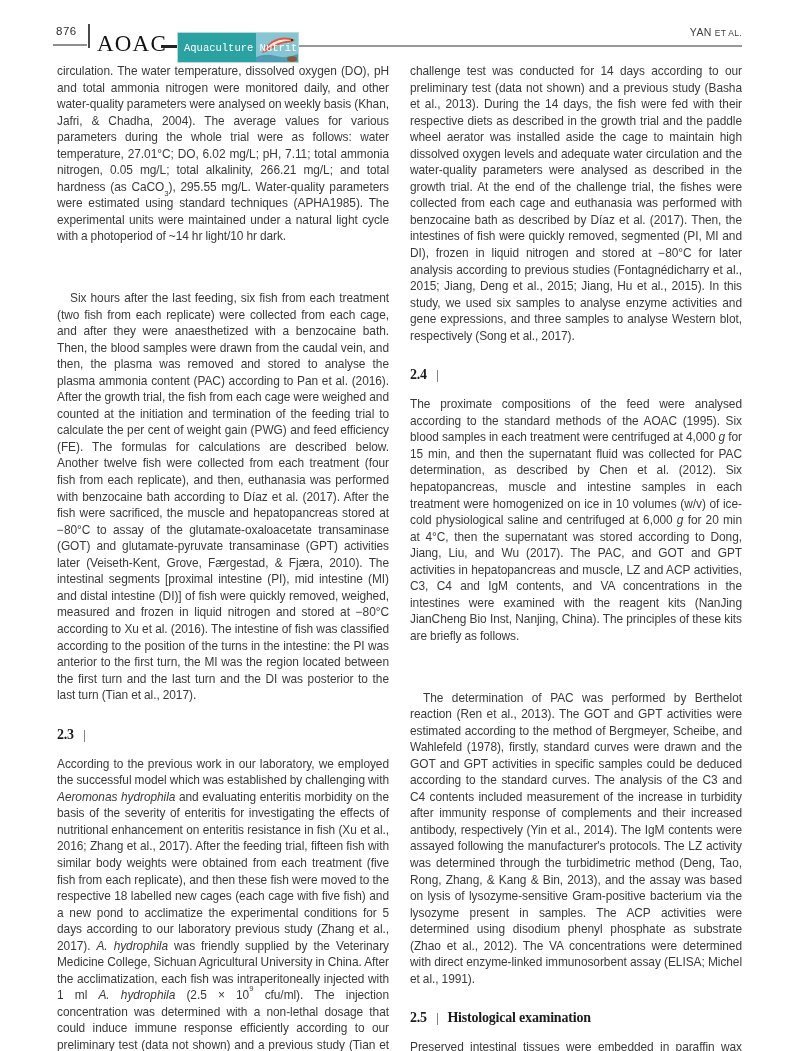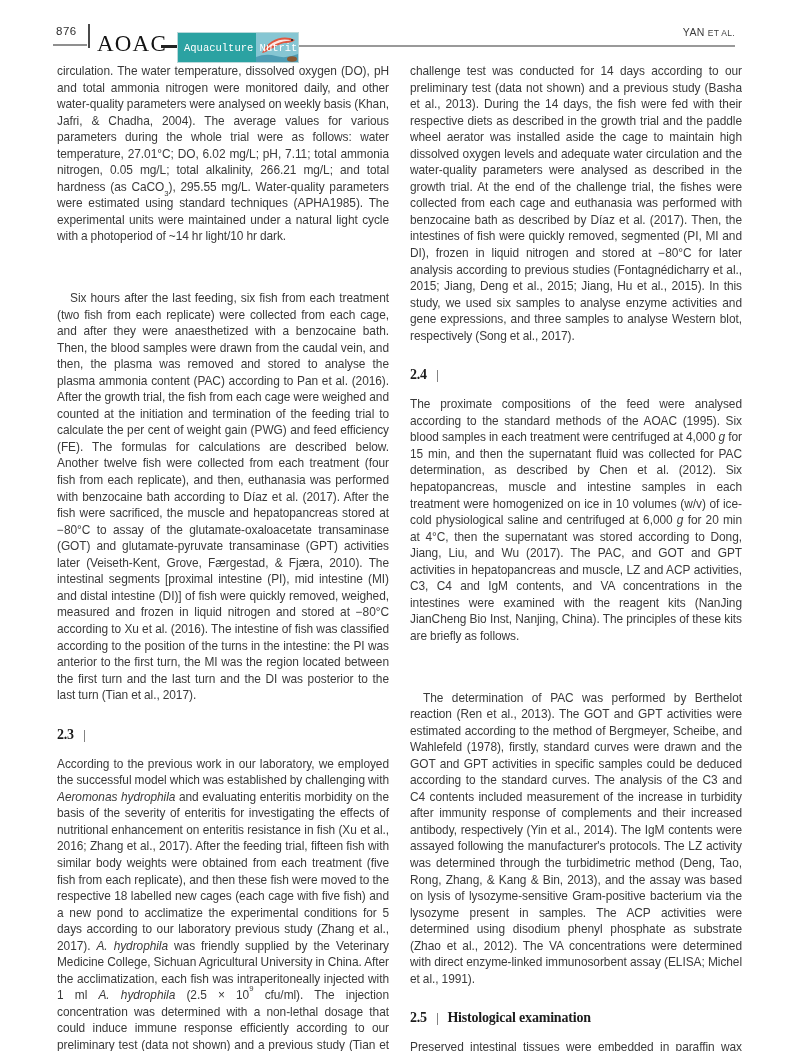--- a/index.html
+++ b/index.html
@@ -1,19 +1,19 @@
 <!DOCTYPE html>
 <html><head>
 <meta charset="utf-8">
 <style>
   html,body{margin:0;padding:0;background:#ffffff;}
   .page{position:relative;width:800px;height:1051px;background:#fff;overflow:hidden;
         font-family:"Liberation Sans",sans-serif;}
   
-  header{position:absolute;top:0;left:0;right:7px;height:64px;text-align:center;}
+  header{position:absolute;top:0;left:0;right:0;height:64px;text-align:center;}
   .folio{position:absolute;left:56px;top:25px;font-size:11.5px;color:#2e2e2e;letter-spacing:.5px;}
   .folio-rule{position:absolute;left:53px;top:44px;width:34px;height:2px;background:#8f8f8f;}
   .folio-vbar{position:absolute;left:88px;top:24px;width:1.5px;height:24px;background:#4a4a4a;}
   .wiley{position:absolute;left:97px;top:31px;font-family:"Liberation Serif",serif;
          font-size:23px;letter-spacing:1.2px;color:#131313;}
   .wiley-dash{position:absolute;left:161px;top:45px;width:16px;height:2.5px;background:#222;}
   .banner{position:absolute;left:177px;top:32px;width:122px;height:31px;background:#2ba2a2;
           border:1px solid #b9d8da;box-sizing:border-box;display:flex;align-items:center;overflow:hidden;}
   .banner-text{font-family:Liberation Mono, monospace;font-size:10.5px;color:#ffffff;
                padding-left:6px;white-space:nowrap;position:relative;z-index:1;}

